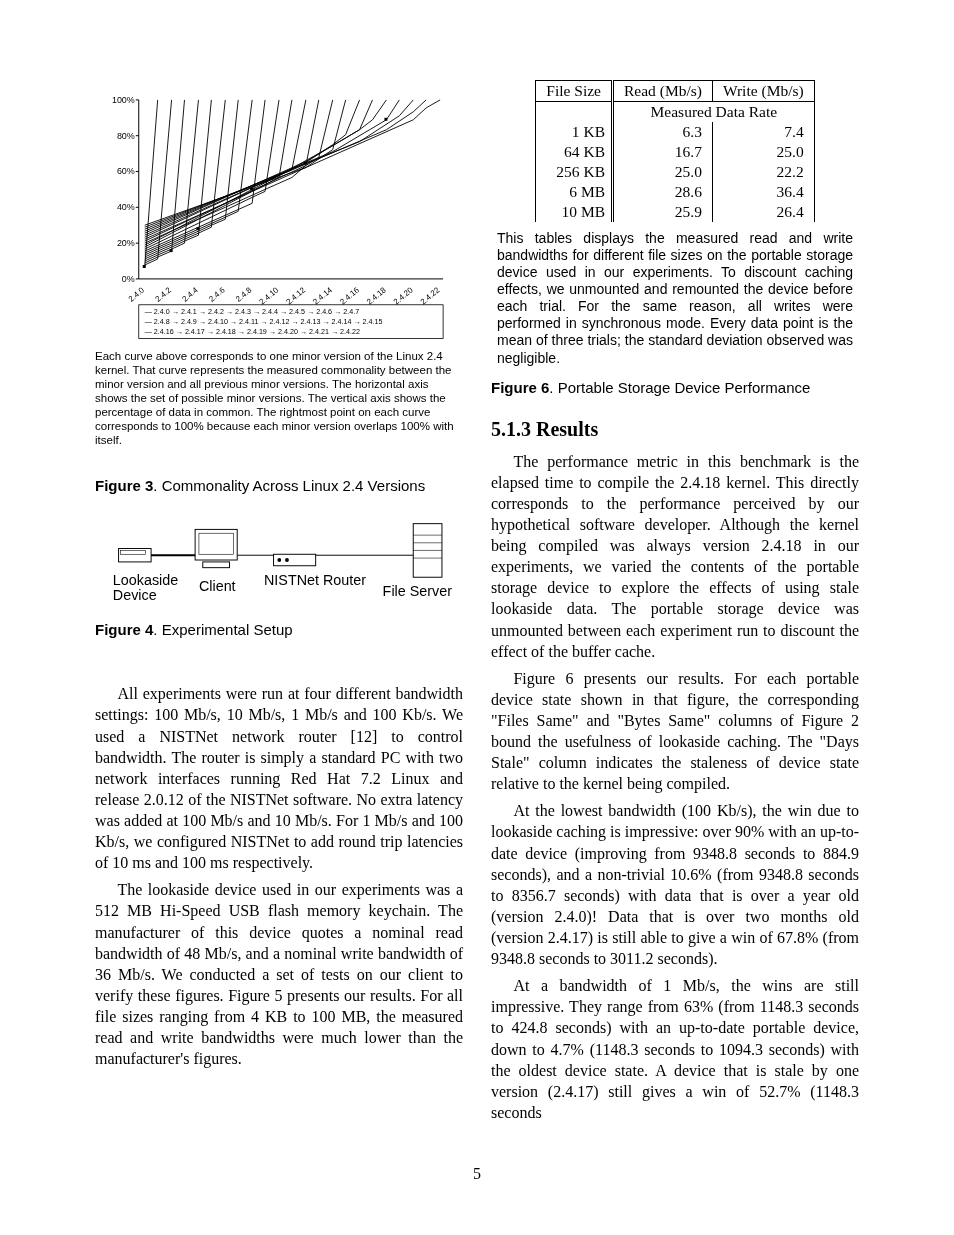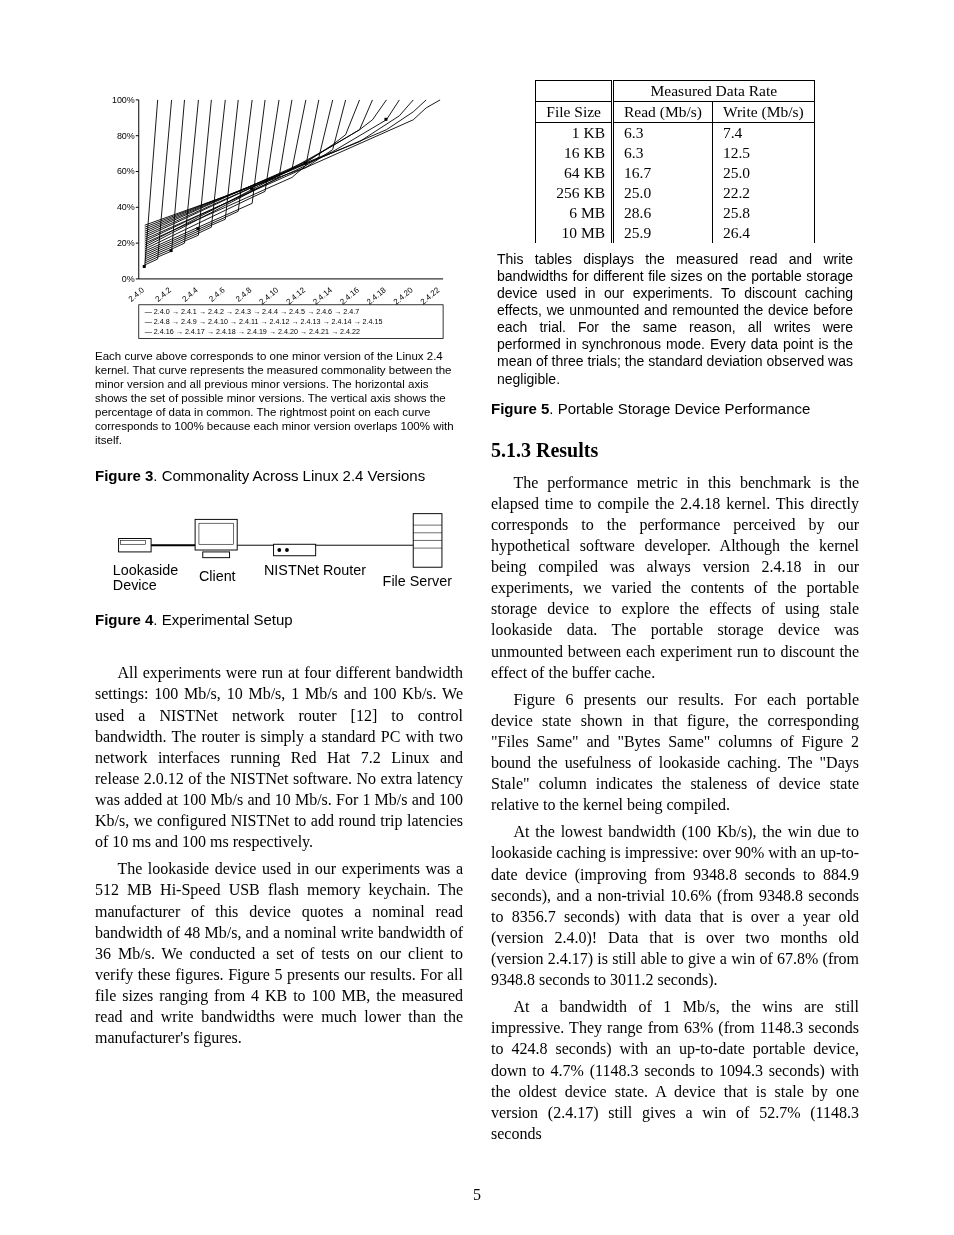--- a/index.html
+++ b/index.html
@@ -21,21 +21,21 @@
     min-width: 0;
   }
   .chart-box {
     width: 100%;
     margin-bottom: 4px;
   }
   .chart-caption {
     font-family: Helvetica, Arial, sans-serif;
     font-size: 11.5px;
     line-height: 1.22;
-    margin: 6px 0 20px 0;
+    margin: 6px 0 30px 0;
   }
   .figcap {
     font-family: Helvetica, Arial, sans-serif;
     font-size: 15px;
     margin: 6px 0 22px 0;
   }
   .figcap b { font-weight: bold; }
   p.body {
     margin: 0 0 6px 0;
     text-align: justify;
@@ -53,21 +53,21 @@
     font-size: 15.5px;
   }
   table.t5 th, table.t5 td {
     padding: 1px 10px;
   }
   table.t5 .bt { border-top: 1px solid #000; }
   table.t5 .bb { border-bottom: 1px solid #000; }
   table.t5 .br { border-right: 1px solid #000; }
   table.t5 .bl { border-left: 1px solid #000; }
   table.t5 .bld { border-left: 3px double #000; }
-  .t5 td.num { text-align: left; }
+  .t5 td.num { text-align: right; }
   .t5 td.fs { text-align: right; padding-right: 6px;}
   .table-caption {
     font-family: Helvetica, Arial, sans-serif;
     font-size: 14px;
     line-height: 1.22;
     margin: 8px 6px 12px 6px;
     text-align: justify;
   }
   .pagenum {
     text-align: center;
@@ -221,79 +221,74 @@
 
         <g font-family="Helvetica,Arial" font-size="15">
           <text x="4" y="72">Lookaside</text>
           <text x="4" y="88">Device</text>
           <text x="94" y="78">Client</text>
           <text x="162" y="72">NISTNet Router</text>
           <text x="286" y="84">File Server</text>
         </g>
       </svg>
     </div>
-    <div class="figcap" style="margin-bottom:34px;">
+    <div class="figcap" style="margin-bottom:45px;">
       <b>Figure 4</b><span>. Experimental Setup</span>
     </div>
 
     <p class="body">All experiments were run at four different bandwidth settings: 100 Mb/s, 10 Mb/s, 1 Mb/s and 100 Kb/s. We used a NISTNet network router [12] to control bandwidth. The router is simply a standard PC with two network interfaces running Red Hat 7.2 Linux and release 2.0.12 of the NISTNet software. No extra latency was added at 100 Mb/s and 10 Mb/s. For 1 Mb/s and 100 Kb/s, we configured NISTNet to add round trip latencies of 10 ms and 100 ms respectively.</p>
     <p class="body">The lookaside device used in our experiments was a 512 MB Hi-Speed USB flash memory keychain. The manufacturer of this device quotes a nominal read bandwidth of 48 Mb/s, and a nominal write bandwidth of 36 Mb/s. We conducted a set of tests on our client to verify these figures. Figure 5 presents our results. For all file sizes ranging from 4 KB to 100 MB, the measured read and write bandwidths were much lower than the manufacturer's figures.</p>
   </div>
 
   <div class="col">
 
     <table class="t5">
       <tbody>
           <tr>
-        <td class="bt bl br"></td>
-        <td class="bt bld br" colspan="2" style="text-align:center;">Measured Data Rate</td>
-      </tr>
-      <tr>
         <td class="bt bb bl br" style="text-align:center;">File Size</td>
         <td class="bt bb bld br" style="text-align:center;">Read (Mb/s)</td>
         <td class="bt bb br" style="text-align:center;">Write (Mb/s)</td>
       </tr>
+      <tr>
+        <td class="bt bl br"></td>
+        <td class="bt bld br" colspan="2" style="text-align:center;">Measured Data Rate</td>
+      </tr>
       </tbody>
         <tbody id="t5body">
           <tr>
             <td class="fs bl br">1 KB</td>
             <td class="num bld br">6.3</td>
             <td class="num br">7.4</td>
           </tr>
           <tr>
-            <td class="fs bl br">16 KB</td>
-            <td class="num bld br">6.3</td>
-            <td class="num br">12.5</td>
-          </tr>
-          <tr>
             <td class="fs bl br">64 KB</td>
             <td class="num bld br">16.7</td>
             <td class="num br">25.0</td>
           </tr>
           <tr>
             <td class="fs bl br">256 KB</td>
             <td class="num bld br">25.0</td>
             <td class="num br">22.2</td>
           </tr>
           <tr>
             <td class="fs bl br">6 MB</td>
             <td class="num bld br">28.6</td>
-            <td class="num br">25.8</td>
+            <td class="num br">36.4</td>
           </tr>
           <tr>
             <td class="fs bl br">10 MB</td>
             <td class="num bld br">25.9</td>
             <td class="num br">26.4</td>
           </tr>
         </tbody>
     </table>
 
     <div class="table-caption">This tables displays the measured read and write bandwidths for different file sizes on the portable storage device used in our experiments. To discount caching effects, we unmounted and remounted the device before each trial. For the same reason, all writes were performed in synchronous mode. Every data point is the mean of three trials; the standard deviation observed was negligible.</div>
     <div class="figcap">
-      <b>Figure 5</b><span>. Portable Storage Device Performance</span>
+      <b>Figure 6</b><span>. Portable Storage Device Performance</span>
     </div>
 
     <div class="sec-heading">5.1.3   Results</div>
 
     <p class="body">The performance metric in this benchmark is the elapsed time to compile the 2.4.18 kernel. This directly corresponds to the performance perceived by our hypothetical software developer. Although the kernel being compiled was always version 2.4.18 in our experiments, we varied the contents of the portable storage device to explore the effects of using stale lookaside data. The portable storage device was unmounted between each experiment run to discount the effect of the buffer cache.</p>
     <p class="body">Figure 6 presents our results. For each portable device state shown in that figure, the corresponding "Files Same" and "Bytes Same" columns of Figure 2 bound the usefulness of lookaside caching. The "Days Stale" column indicates the staleness of device state relative to the kernel being compiled.</p>
     <p class="body">At the lowest bandwidth (100 Kb/s), the win due to lookaside caching is impressive: over 90% with an up-to-date device (improving from 9348.8 seconds to 884.9 seconds), and a non-trivial 10.6% (from 9348.8 seconds to 8356.7 seconds) with data that is over a year old (version 2.4.0)! Data that is over two months old (version 2.4.17) is still able to give a win of 67.8% (from 9348.8 seconds to 3011.2 seconds).</p>
     <p class="body">At a bandwidth of 1 Mb/s, the wins are still impressive. They range from 63% (from 1148.3 seconds to 424.8 seconds) with an up-to-date portable device, down to 4.7% (1148.3 seconds to 1094.3 seconds) with the oldest device state. A device that is stale by one version (2.4.17) still gives a win of 52.7% (1148.3 seconds</p>
   </div>
 </div>

